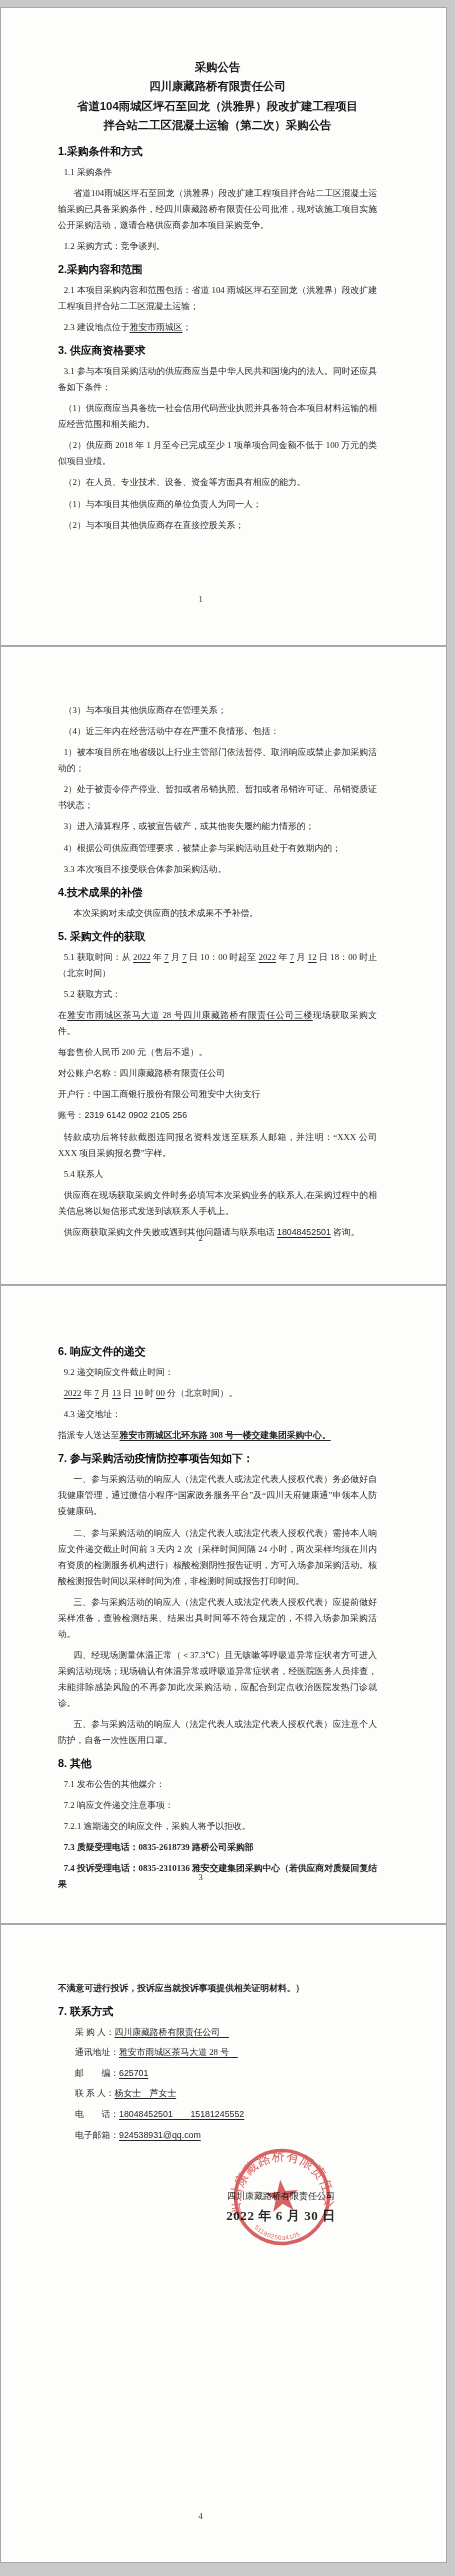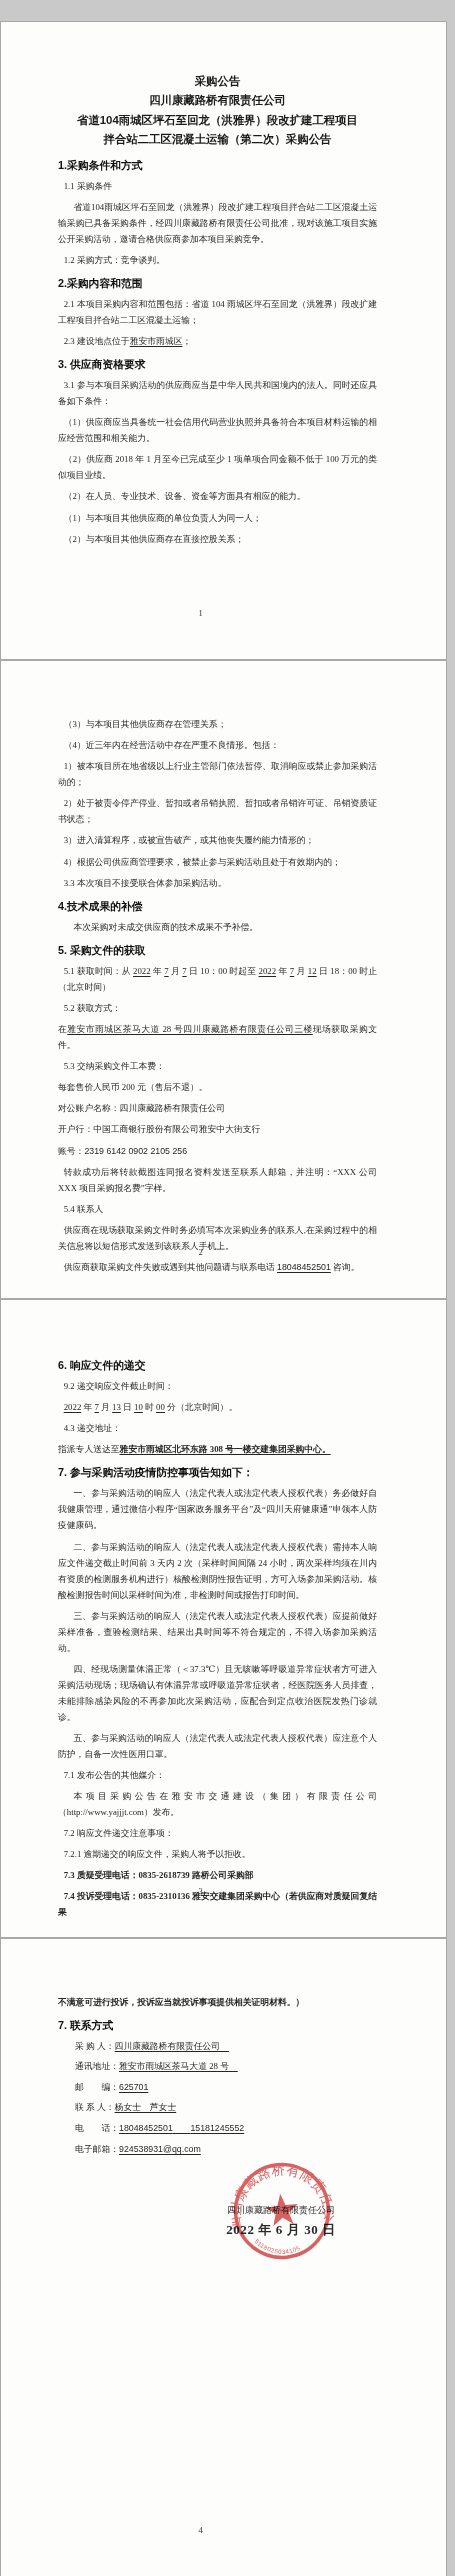--- a/index.html
+++ b/index.html
@@ -1,21 +1,21 @@
 <!DOCTYPE html>
 <html style="font-size:9px"><head>
 <meta charset="utf-8">
 <style>
   html,body{margin:0;padding:0;}
   body{
     width:455px;height:2576px;overflow:hidden;
     background:#c9c9c9;
     font-family:"Liberation Serif","DejaVu Serif",serif;
   }
-  .doc{width:402px;padding-top:21px;}
+  .doc{width:402px;padding-top:7px;}
   .page{
     position:relative;
     width:447px;height:639px;
     margin:0 auto;
     box-sizing:border-box;
     background:#fdfdfc;
     border:0.6px solid #a8a8a8;
     padding:50px 69px 0 57px;
     overflow:hidden;
     color:#262626;
@@ -95,21 +95,20 @@
         <div class="para ind1"><span>2）处于被责令停产停业、暂扣或者吊销执照、暂扣或者吊销许可证、吊销资质证书状态；</span></div>
         <div class="para ind1"><span>3）进入清算程序，或被宣告破产，或其他丧失履约能力情形的；</span></div>
         <div class="para ind1"><span>4）根据公司供应商管理要求，被禁止参与采购活动且处于有效期内的；</span></div>
         <div class="para ind1"><span>3.3 本次项目不接受联合体参加采购活动。</span></div>
         <div class="sec-heading"><span>4.技术成果的补偿</span></div>
         <div class="para ind2"><span>本次采购对未成交供应商的技术成果不予补偿。</span></div>
         <div class="sec-heading"><span>5. 采购文件的获取</span></div>
         <div class="para ind1"><span>5.1 获取时间：从 </span><span class="u">2022</span><span> 年 </span><span class="u">7</span><span> 月 </span><span class="u">7</span><span> 日 10：00 时起至 </span><span class="u">2022</span><span> 年 </span><span class="u">7</span><span> 月 </span><span class="u">12</span><span> 日 18：00 时止（北京时间）</span></div>
         <div class="para ind1"><span>5.2 获取方式：</span></div>
         <div class="para"><span>在</span><span class="u">雅安市雨城区茶马大道 28 号四川康藏路桥有限责任公司三楼</span><span>现场获取采购文件。</span></div>
-        <div class="para ind1"><span>5.3 交纳采购文件工本费：</span></div>
         <div class="para"><span>每套售价人民币 200 元（售后不退）。</span></div>
         <div class="para"><span>对公账户名称：四川康藏路桥有限责任公司</span></div>
         <div class="para"><span>开户行：中国工商银行股份有限公司雅安中大街支行</span></div>
         <div class="para"><span>账号：</span><span class="sans">2319 6142 0902 2105 256</span></div>
         <div class="para ind1"><span>转款成功后将转款截图连同报名资料发送至联系人邮箱，并注明：“XXX 公司 XXX 项目采购报名费”字样。</span></div>
         <div class="para ind1"><span>5.4 联系人</span></div>
         <div class="para ind1"><span>供应商在现场获取采购文件时务必填写本次采购业务的联系人,在采购过程中的相关信息将以短信形式发送到该联系人手机上。</span></div>
         <div class="para ind1"><span>供应商获取采购文件失败或遇到其他问题请与联系电话 </span><span class="u sans">18048452501</span><span> 咨询。</span></div>
         <div class="pageno">2</div>
       </div>
@@ -118,22 +117,22 @@
         <div class="para ind1"><span>9.2 递交响应文件截止时间：</span></div>
         <div class="para ind1"><span class="u">2022</span><span> 年 </span><span class="u">7</span><span> 月 </span><span class="u">13</span><span> 日 </span><span class="u">10</span><span> 时 </span><span class="u">00</span><span> 分（北京时间）。</span></div>
         <div class="para ind1"><span>4.3 递交地址：</span></div>
         <div class="para"><span>指派专人送达至</span><span class="u bold">雅安市雨城区北环东路 308 号一楼交建集团采购中心。</span></div>
         <div class="sec-heading"><span>7. 参与采购活动疫情防控事项告知如下：</span></div>
         <div class="para ind2"><span>一、参与采购活动的响应人（法定代表人或法定代表人授权代表）务必做好自我健康管理，通过微信小程序“国家政务服务平台”及“四川天府健康通”申领本人防疫健康码。</span></div>
         <div class="para ind2"><span>二、参与采购活动的响应人（法定代表人或法定代表人授权代表）需持本人响应文件递交截止时间前 3 天内 2 次（采样时间间隔 24 小时，两次采样均须在川内有资质的检测服务机构进行）核酸检测阴性报告证明，方可入场参加采购活动。核酸检测报告时间以采样时间为准，非检测时间或报告打印时间。</span></div>
         <div class="para ind2"><span>三、参与采购活动的响应人（法定代表人或法定代表人授权代表）应提前做好采样准备，查验检测结果、结果出具时间等不符合规定的，不得入场参加采购活动。</span></div>
         <div class="para ind2"><span>四、经现场测量体温正常（＜37.3℃）且无咳嗽等呼吸道异常症状者方可进入采购活动现场；现场确认有体温异常或呼吸道异常症状者，经医院医务人员排查，未能排除感染风险的不再参加此次采购活动，应配合到定点收治医院发热门诊就诊。</span></div>
         <div class="para ind2"><span>五、参与采购活动的响应人（法定代表人或法定代表人授权代表）应注意个人防护，自备一次性医用口罩。</span></div>
+        <div class="sec-heading"><span>8. 其他</span></div>
         <div class="para ind1"><span>7.1 发布公告的其他媒介：</span></div>
-        <div class="para ind2"><span>本项目采购公告在雅安市交通建设（集团）有限责任公司（http://www.yajjjt.com）发布。</span></div>
         <div class="para ind1"><span>7.2 响应文件递交注意事项：</span></div>
         <div class="para ind1"><span>7.2.1 逾期递交的响应文件，采购人将予以拒收。</span></div>
         <div class="para ind1"><span class="bold">7.3 质疑受理电话：0835-2618739 路桥公司采购部</span></div>
         <div class="para ind1"><span class="bold">7.4 投诉受理电话：0835-2310136 雅安交建集团采购中心（若供应商对质疑回复结果</span></div>
         <div class="pageno">3</div>
       </div>
       <div class="page">
         <div class="para"><span class="bold">不满意可进行投诉，投诉应当就投诉事项提供相关证明材料。）</span></div>
         <div class="sec-heading"><span>7. 联系方式</span></div>
         <div class="para contact"><span>采 购 人：</span><span class="u">四川康藏路桥有限责任公司　</span></div>

